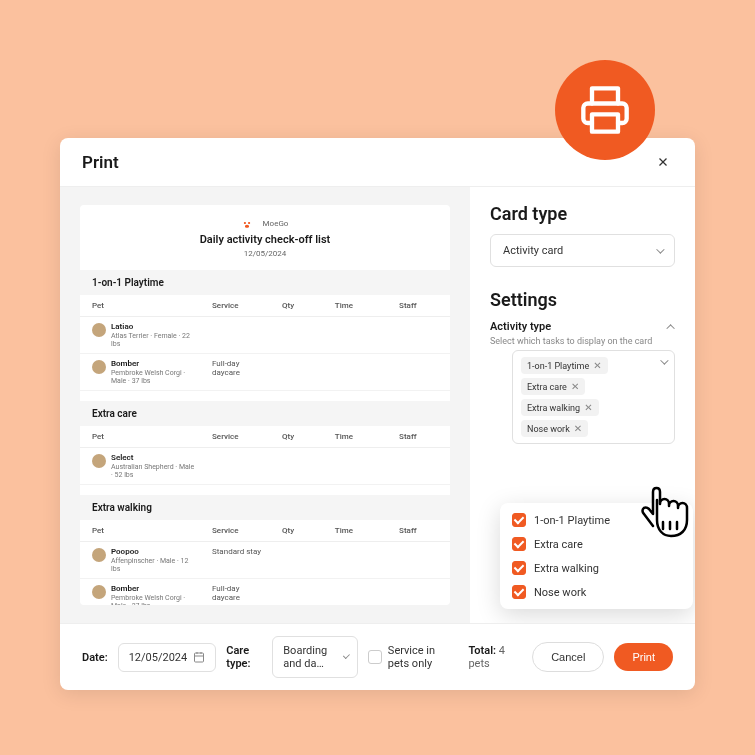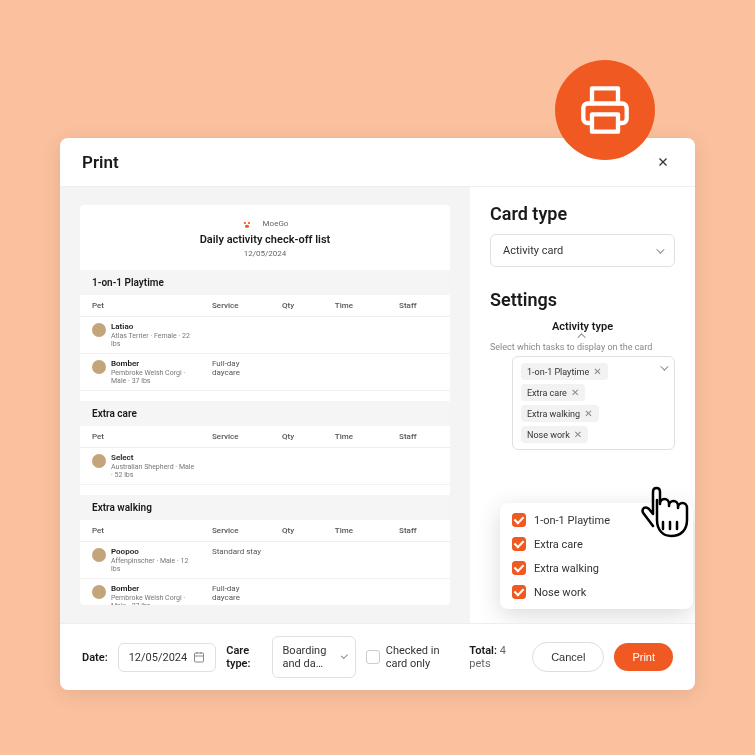--- a/index.html
+++ b/index.html
@@ -188,21 +188,20 @@
       gap: 8px;
     }
     .setting-group {
       margin-bottom: 14px;
     }
     .setting-header {
       display: flex;
       justify-content: space-between;
       align-items: center;
       margin-bottom: 3px;
-      flex-direction: column;
     }
     .setting-title {
       font-size: 11px;
       font-weight: 600;
       color: #1a1a1a;
     }
     .setting-desc {
       font-size: 9px;
       color: #888;
     }
@@ -602,21 +601,21 @@
           <line x1="3" y1="10" x2="21" y2="10"></line>
         </svg>
     </div>
     <span class="footer-label">Care type:</span>
     <div class="footer-input care-input">
       <span>Boarding and da…</span>
       <span class="chevron chevron-down"></span>
     </div>
     <div class="footer-checkbox">
       <div class="checkbox"></div>
-      <span>Checked in card only</span>
+      <span>Service in pets only</span>
     </div>
     <span class="footer-total">
       <span class="footer-label">Total:</span>
       <span class="footer-total-val">4 pets</span>
     </span>
     <div class="spacer"></div>
     <button class="btn btn-secondary">Cancel</button>
     <button class="btn btn-primary">Print</button>
   </div>
 </div>

